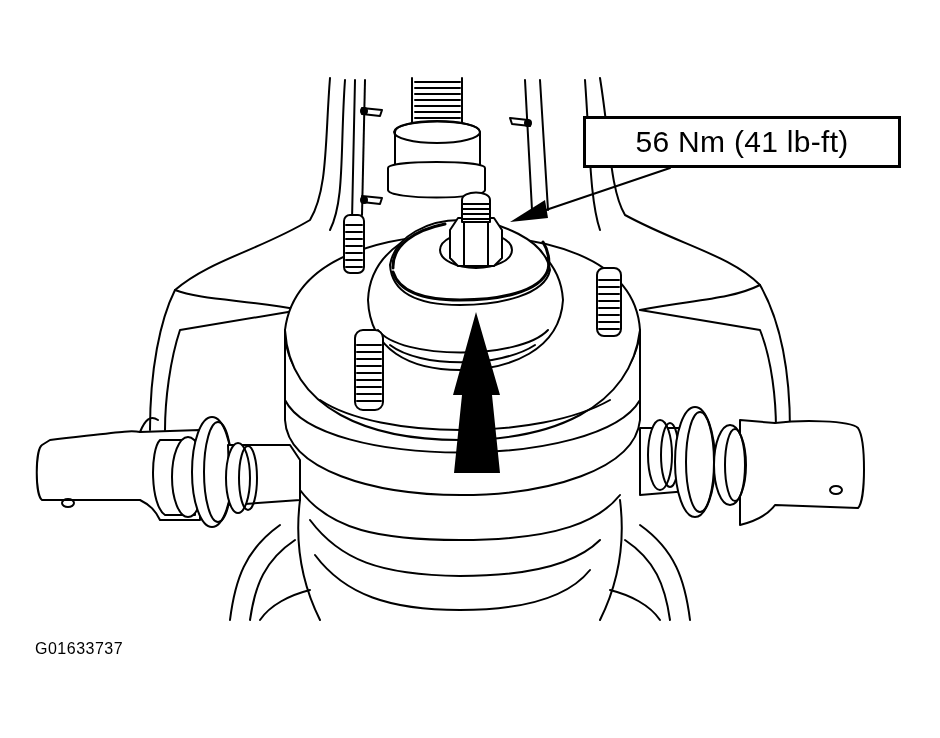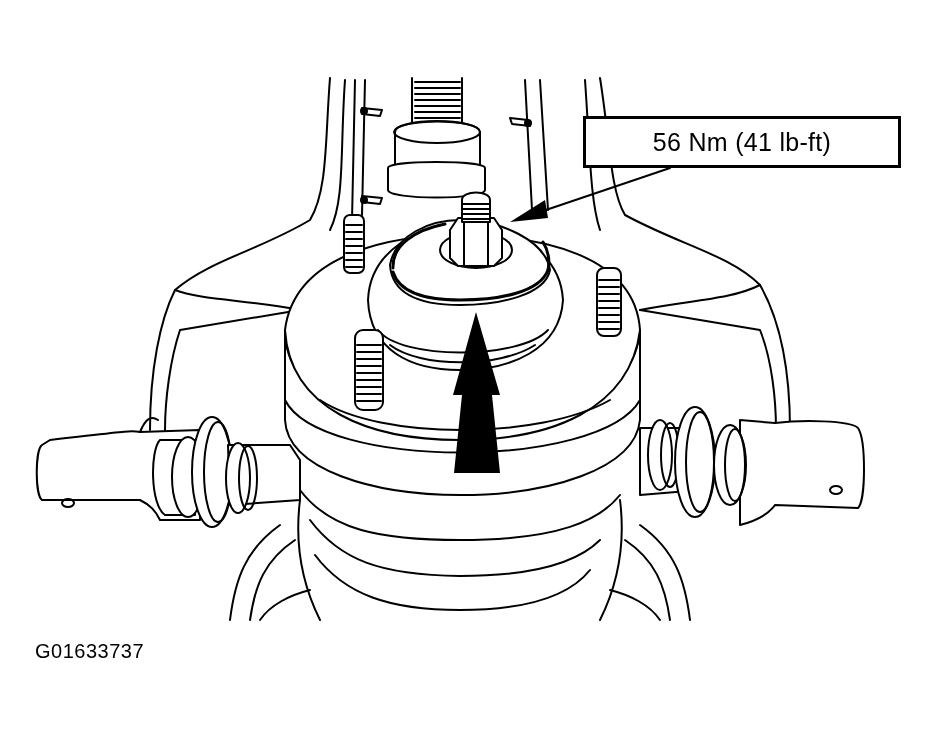--- a/index.html
+++ b/index.html
@@ -6,22 +6,22 @@
   body { width:940px; height:738px; position:relative; overflow:hidden; font-family:"Liberation Sans", sans-serif; }
   #art { position:absolute; left:0; top:0; width:940px; height:738px; }
   .ln { fill:none; stroke:#000; stroke-width:2; stroke-linecap:round; stroke-linejoin:round; }
   .lnT { fill:none; stroke:#000; stroke-width:3; stroke-linecap:round; }
   .fillW { fill:#fff; stroke:#000; stroke-width:2; stroke-linejoin:round; }
   .callout-box {
     position:absolute; left:583px; top:116px; width:318px; height:52px;
     border:3px solid #000; box-sizing:border-box; background:#fff;
     display:flex; align-items:center; justify-content:center;
   }
-  .callout-text { font-size:25px; font-weight:normal; color:#000; letter-spacing:0.3px; white-space:nowrap; }
-  .figure-id { position:absolute; left:35px; top:640px; font-size:20px; color:#000; letter-spacing:0.5px; }
+  .callout-text { font-size:30px; font-weight:normal; color:#000; letter-spacing:0.3px; white-space:nowrap; }
+  .figure-id { position:absolute; left:35px; top:640px; font-size:16px; color:#000; letter-spacing:0.5px; }
 </style>
 </head>
 <body>
 
 <svg id="art" viewBox="0 0 940 738" xmlns="http://www.w3.org/2000/svg">
 
   <g>
     <path class="ln" d="M330 78 C325 140 328 190 310 220 C260 250 210 260 175 290 C160 320 150 370 150 430"></path>
     <path class="ln" d="M345 80 C340 150 345 200 330 230"></path>
     <path class="ln" d="M355 80 L352 220"></path>

